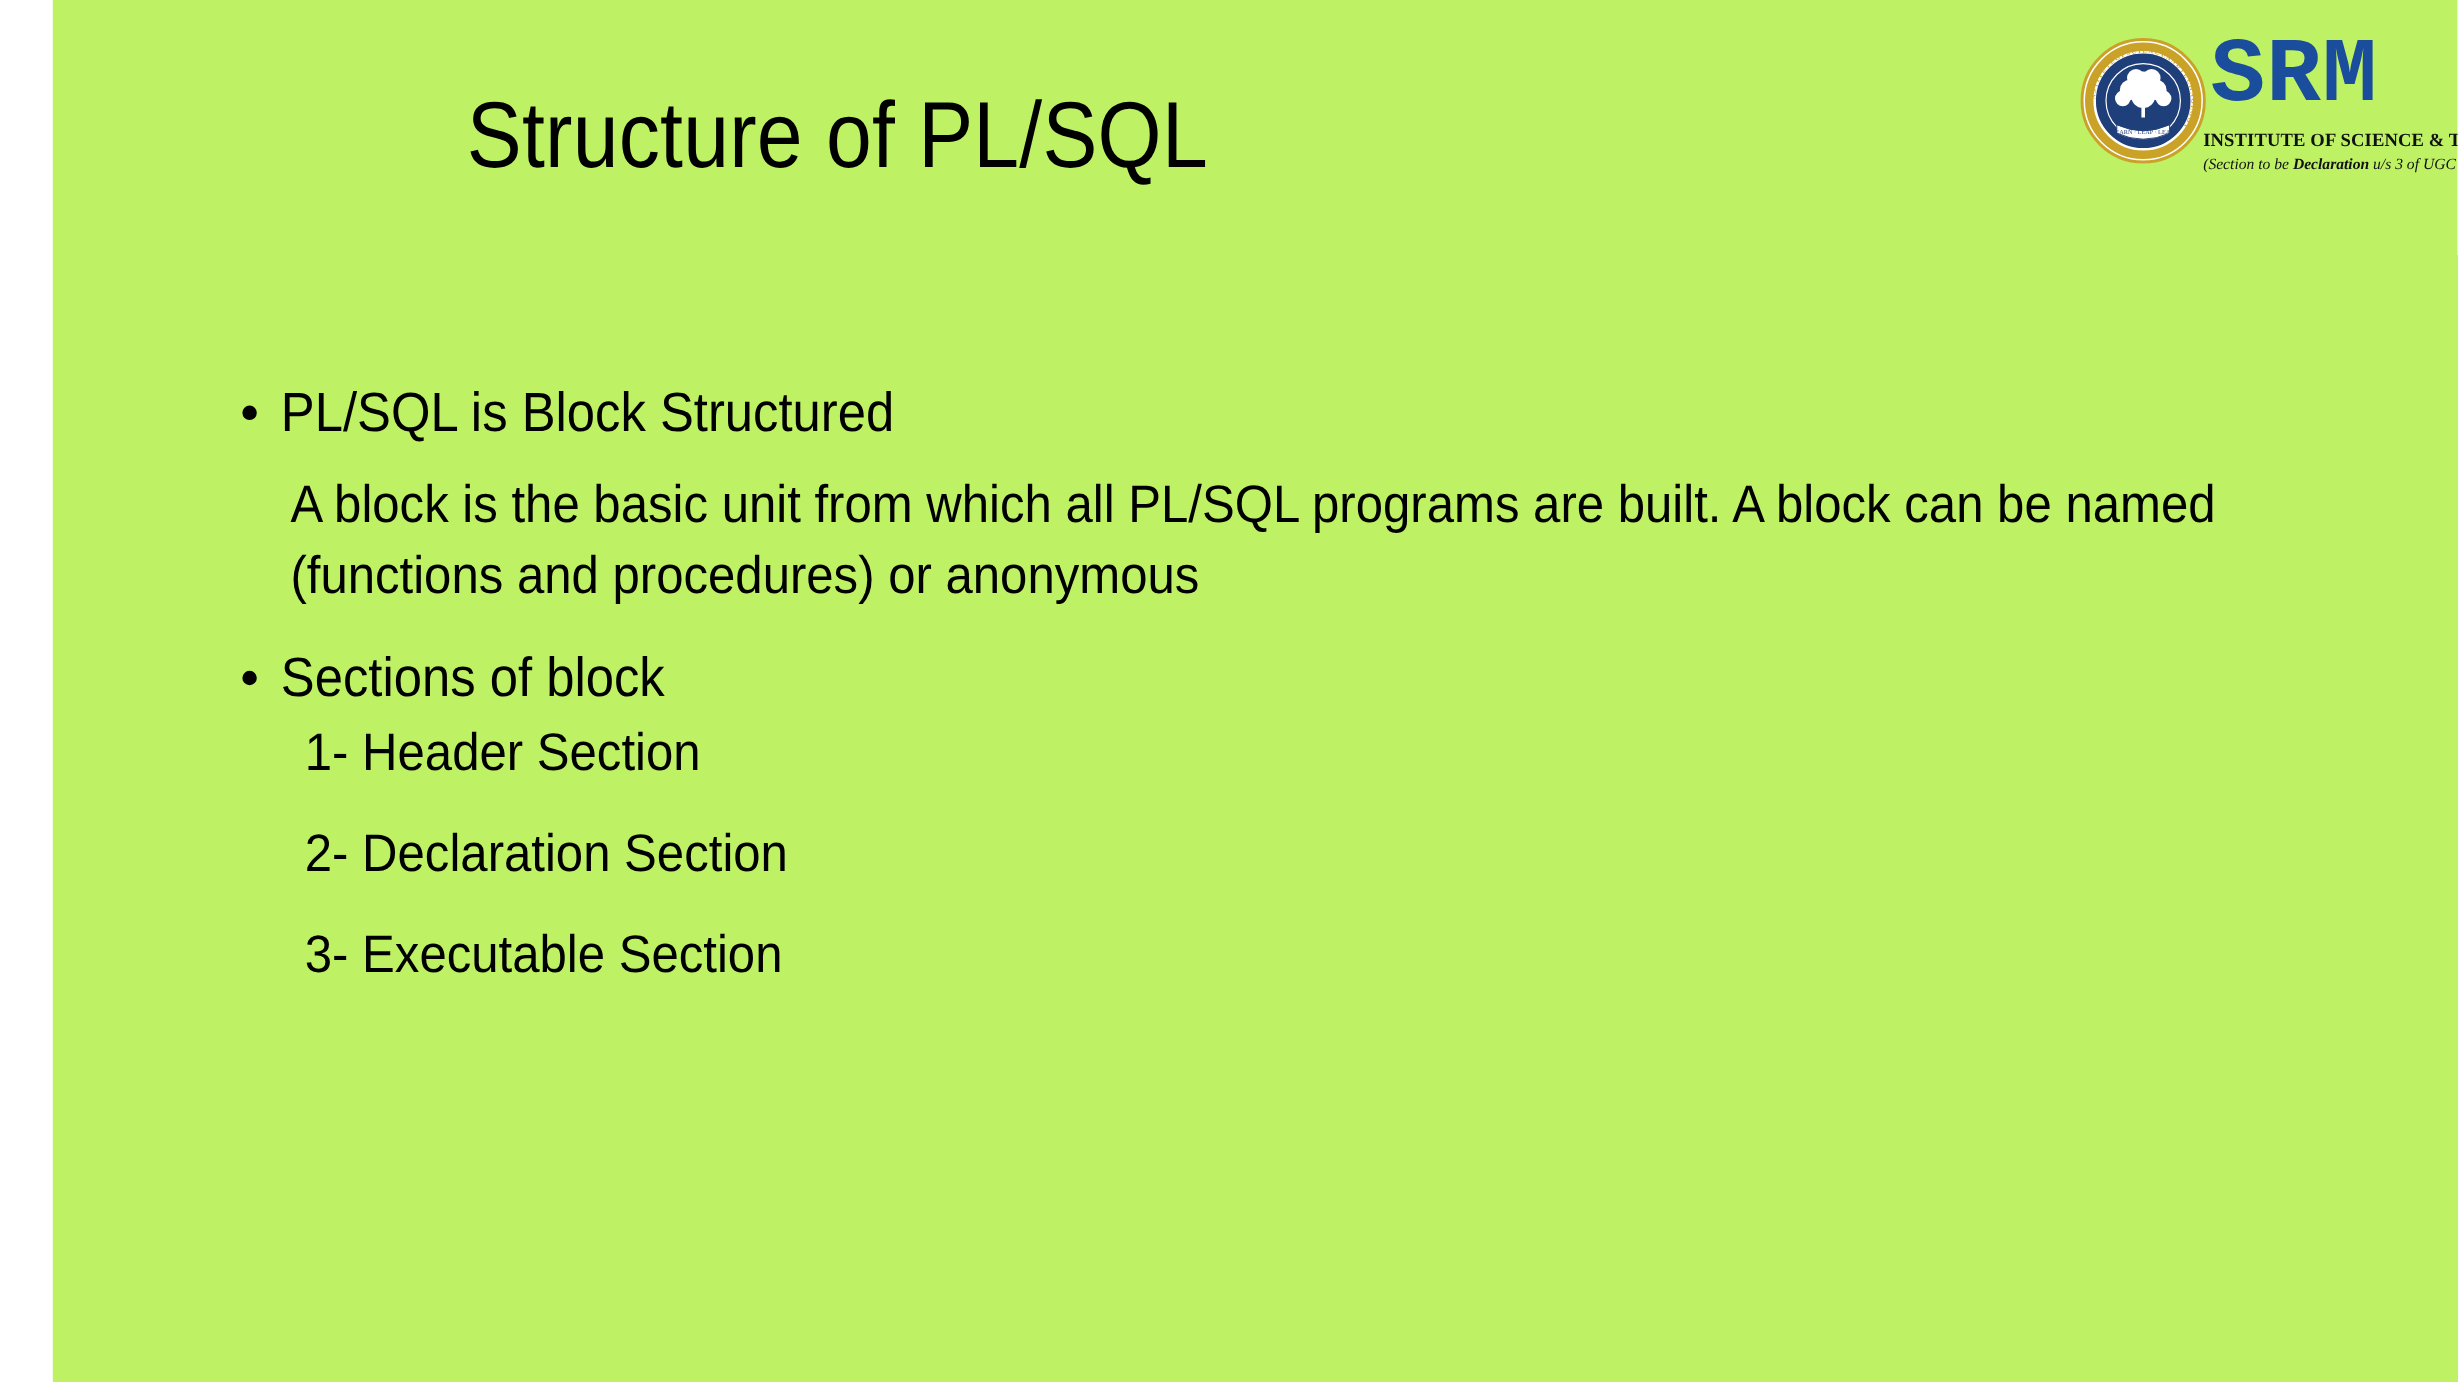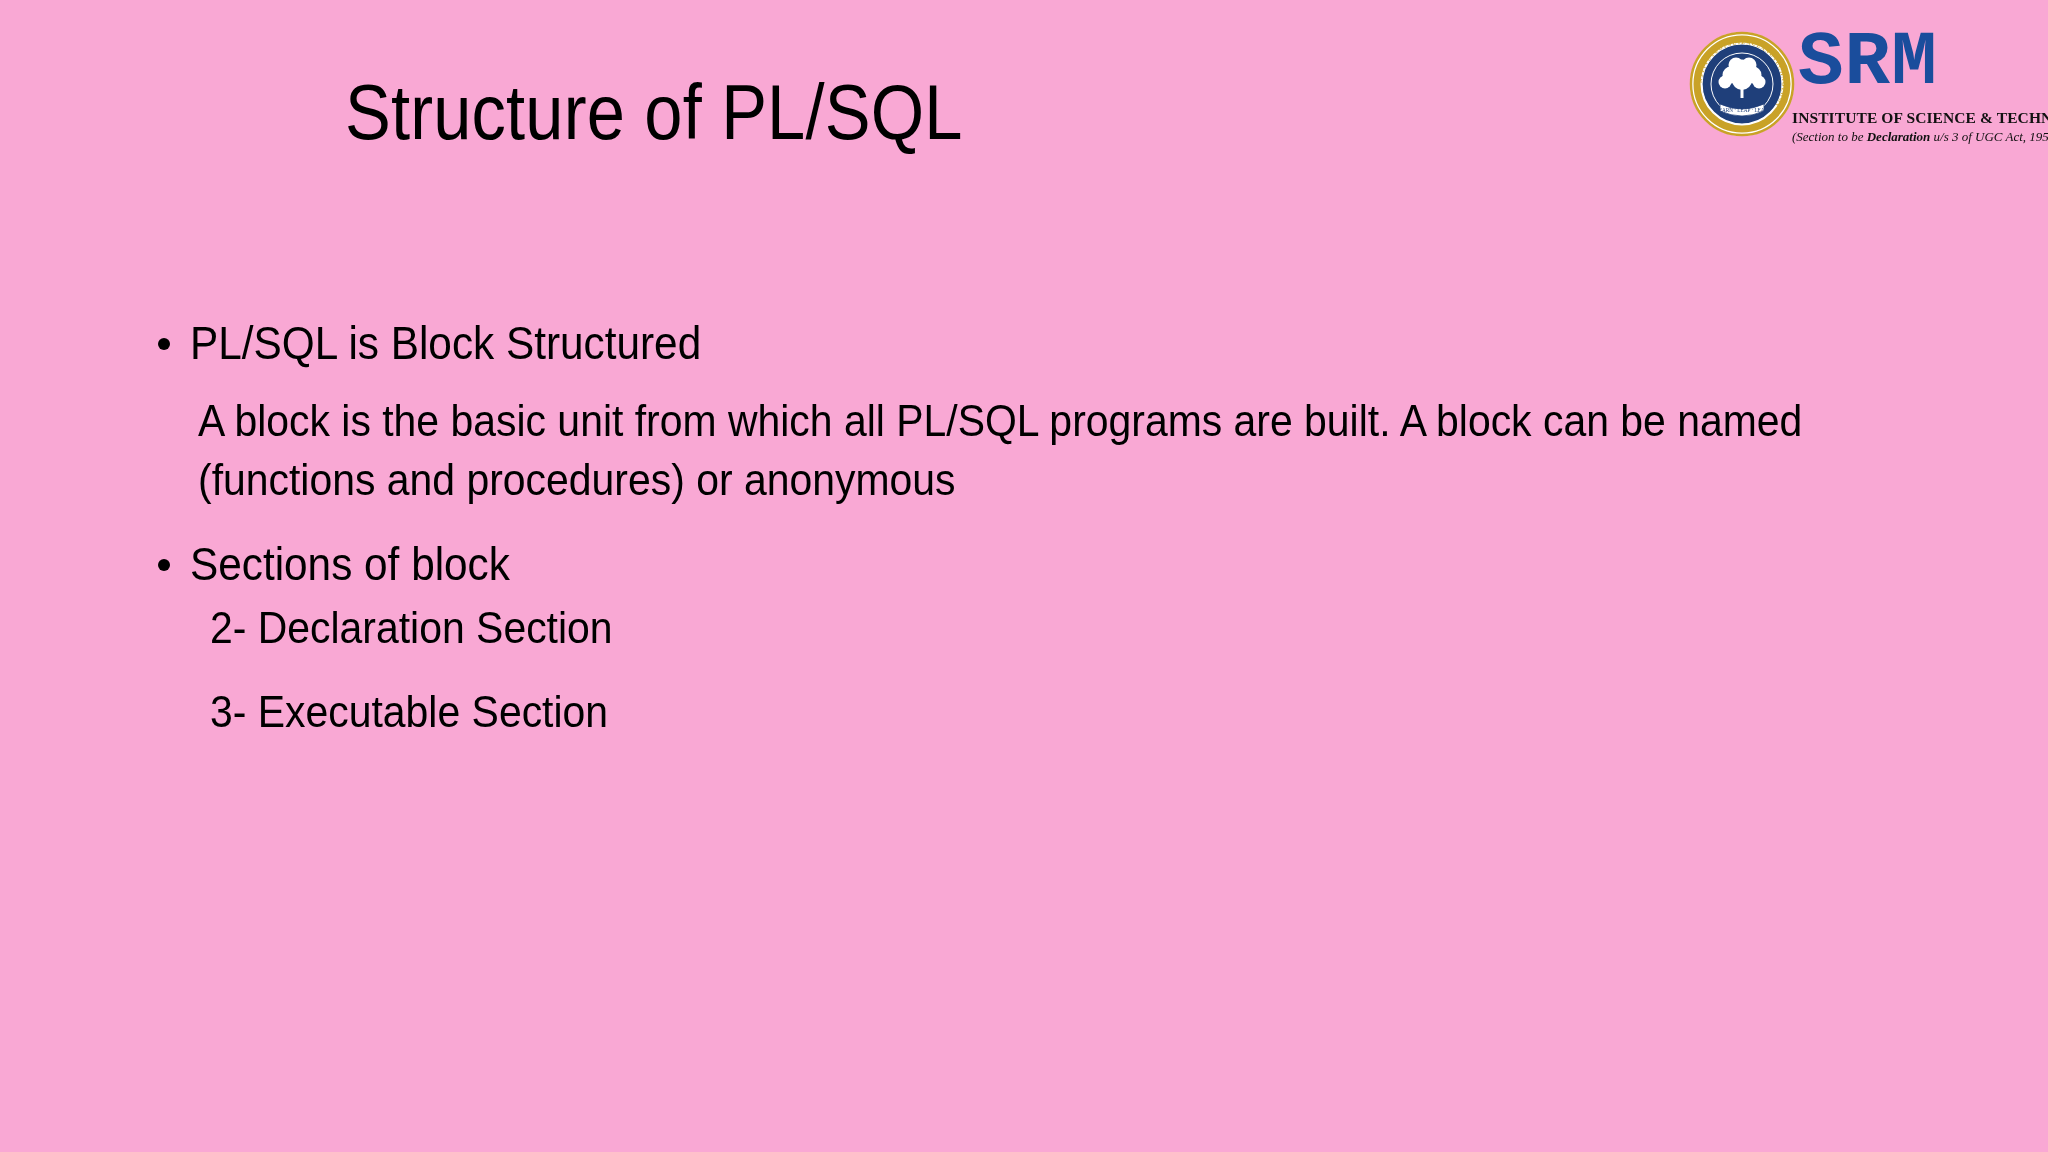--- a/index.html
+++ b/index.html
@@ -13,21 +13,22 @@
     height: 1152px;
     overflow: hidden;
     font-family: "Liberation Sans", sans-serif;
     color: #000000;
     position: relative;
   }
 
   .slide {
     position: absolute;
     inset: 0;
-    background: #f9a8d4;
+    background: #bef264;
+    margin-left: 44px;
   }
 
   
   .slide-title {
     position: absolute;
     left: 345px;
     top: 72px;
     font-size: 78px;
     line-height: 1.05;
     font-weight: 400;
@@ -223,20 +224,23 @@
       <span class="para-inner">A block is the basic unit from which all PL/SQL programs are built. A block can be named (functions and procedures) or anonymous</span>
     </div>
 
     <div class="bullet-row gap-before-bullet2">
       <span class="dot"></span>
       <span class="bullet-text">Sections of block</span>
     </div>
 
     <ul class="numbered-list">
       <li>
+        <span class="num-text">1- Header Section</span>
+      </li>
+      <li>
         <span class="num-text">2- Declaration Section</span>
       </li>
       <li>
         <span class="num-text">3- Executable Section</span>
       </li>
     </ul>
 
   </div>
 </div>
 

